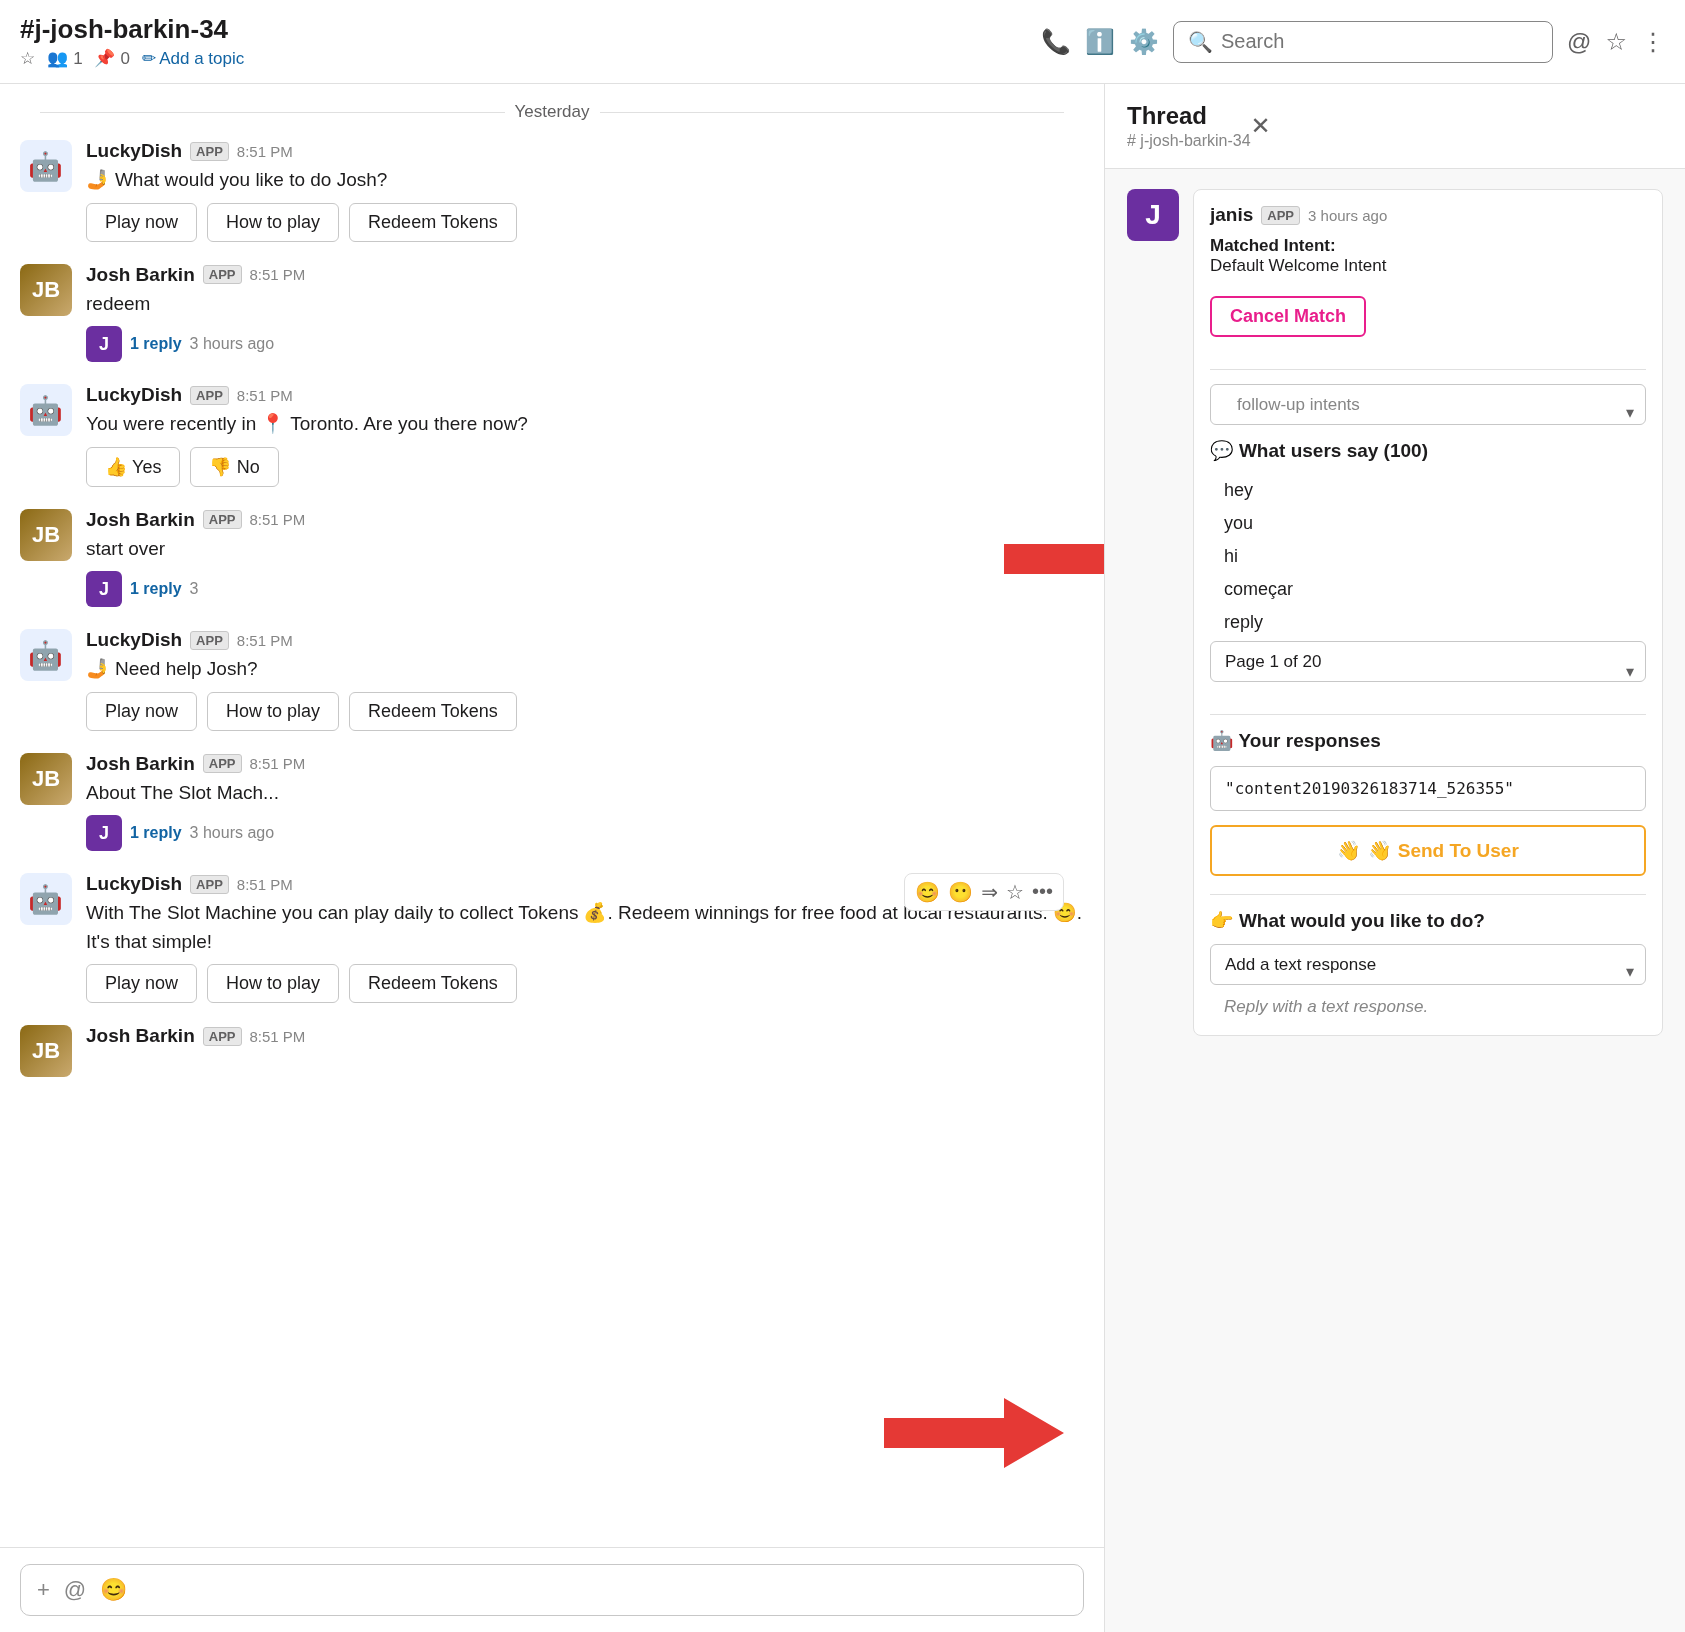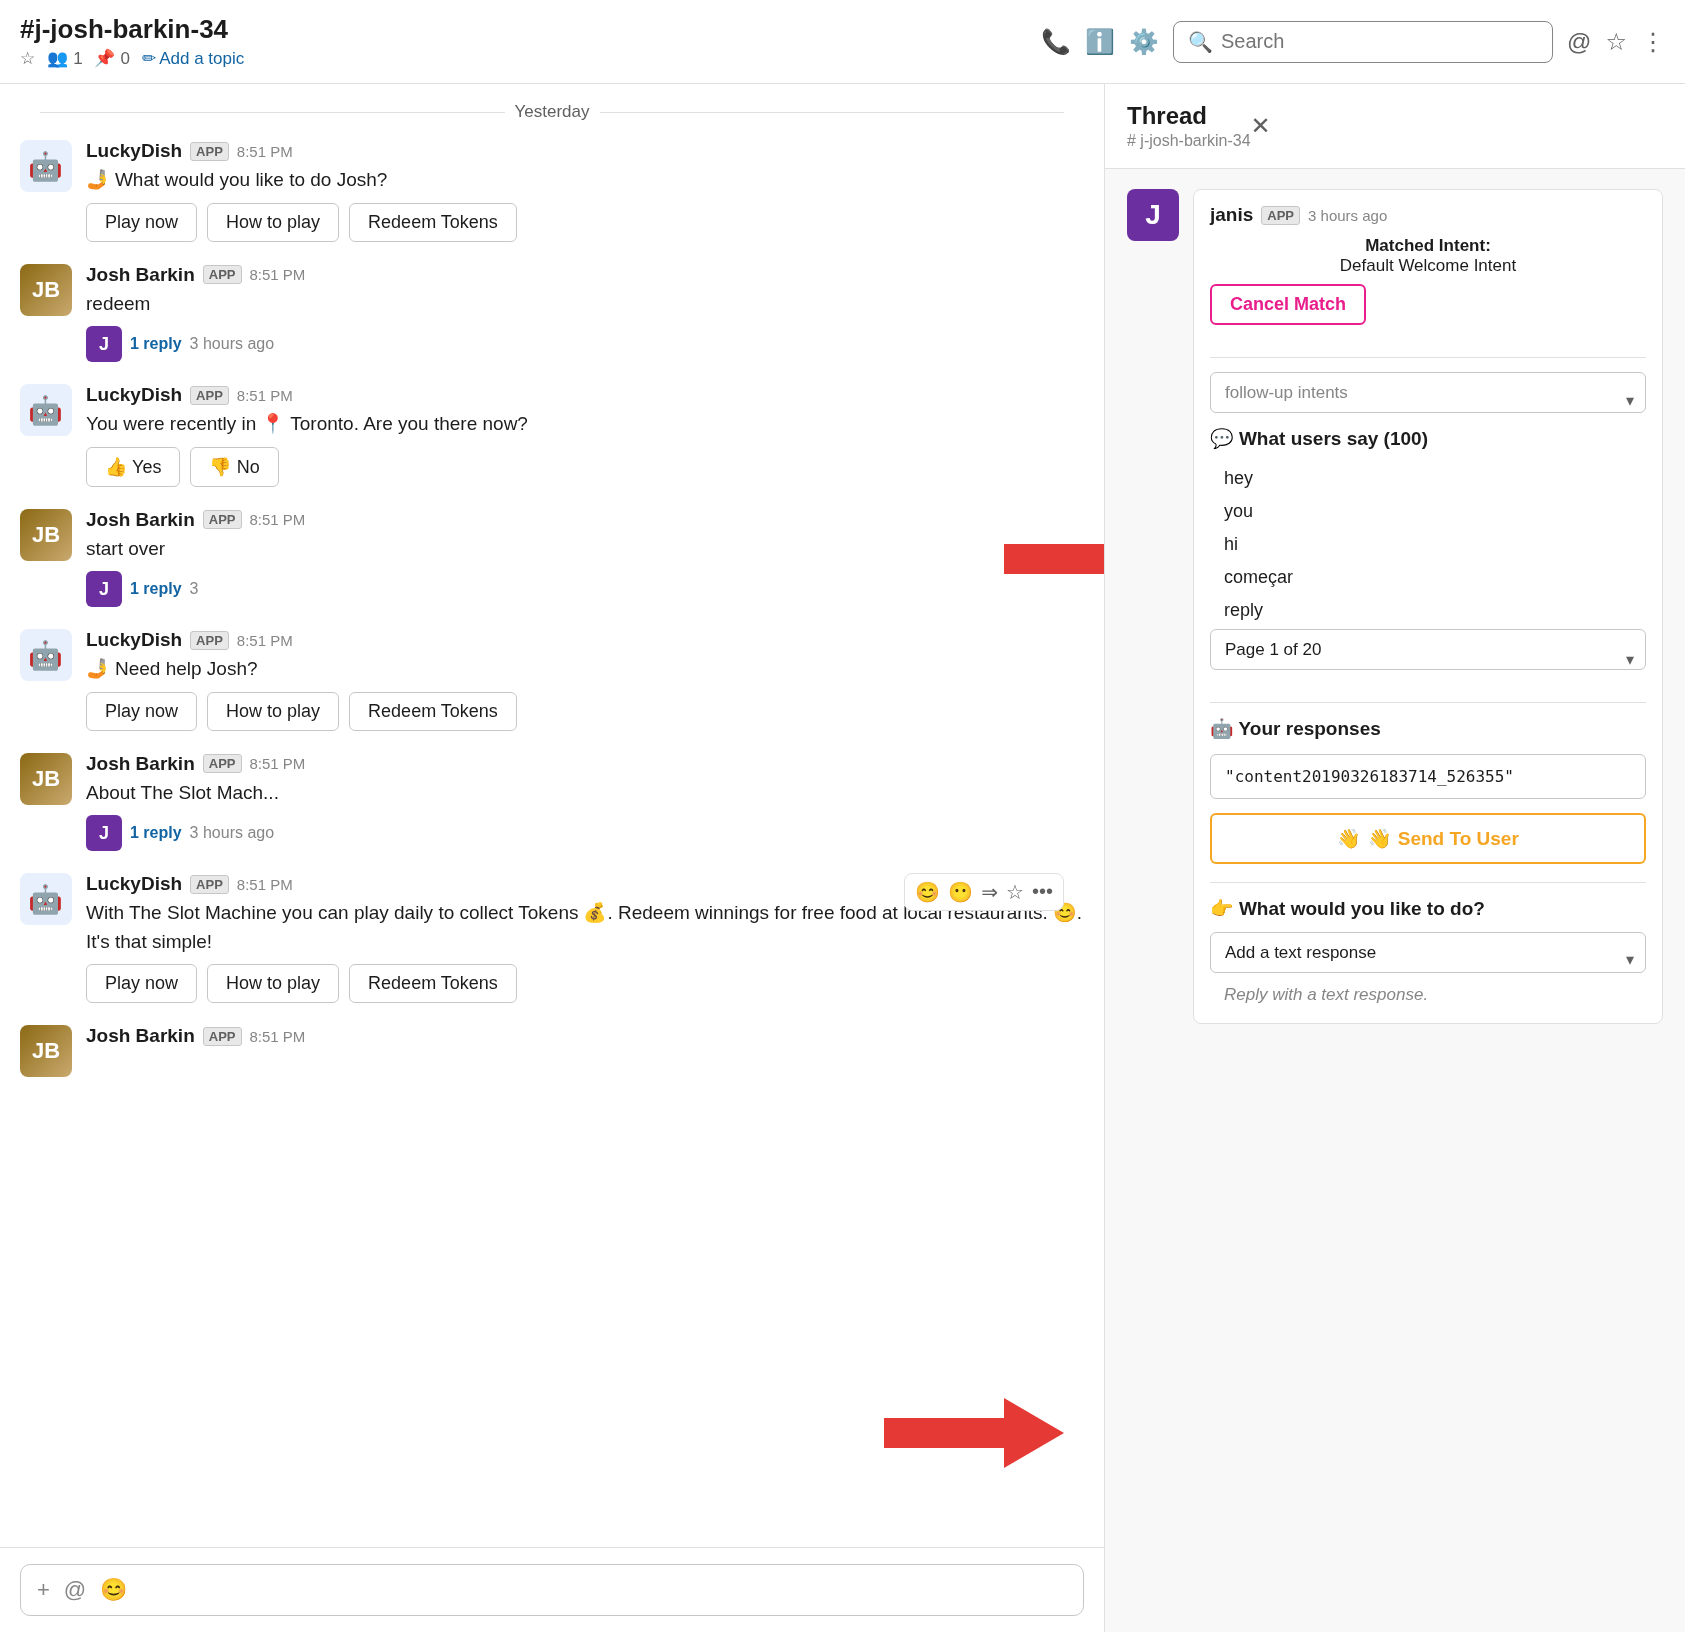--- a/index.html
+++ b/index.html
@@ -297,22 +297,21 @@
     }
 
     .thread-sender-row {
       display: flex;
       align-items: center;
       gap: 8px;
       margin-bottom: 10px;
     }
 
     .matched-intent {
-      margin-bottom: 8px;
-      text-align: center;
+      margin-bottom: 20px;
     }
     .matched-label {
       font-size: 17px;
       font-weight: 700;
       color: #1d1c1d;
     }
     .matched-value {
       font-size: 17px;
       color: #1d1c1d;
     }
@@ -330,21 +329,21 @@
     }
 
     .section-divider {
       border: none;
       border-top: 1px solid #e0e0e0;
       margin: 14px 0;
     }
 
     .select-dropdown {
       width: 100%;
-      padding: 10px 14px;
+      padding: 10px 26px;
       border: 1.5px solid #c7c7c7;
       border-radius: 6px;
       font-size: 17px;
       color: #868686;
       background: #fff;
       appearance: none;
       cursor: pointer;
       margin-bottom: 14px;
     }
 

